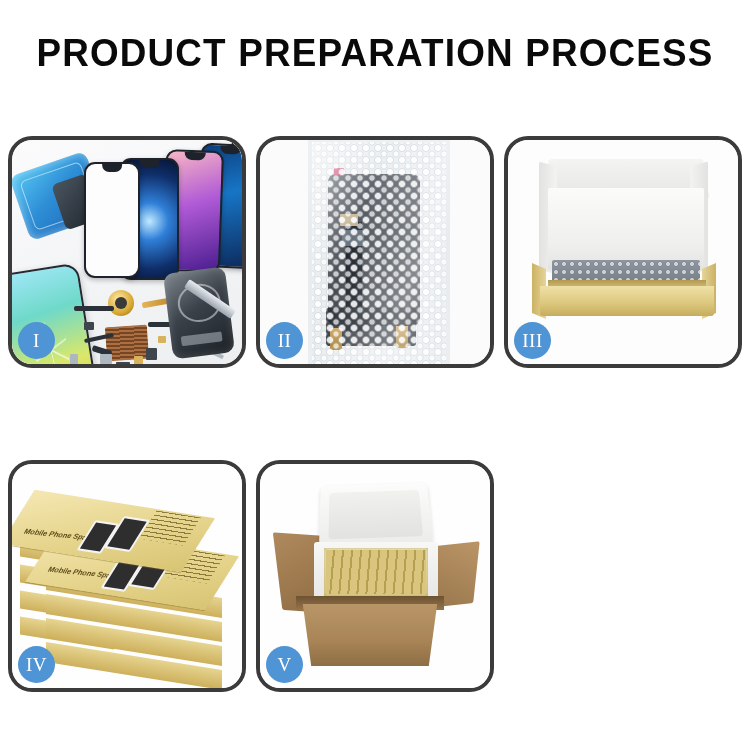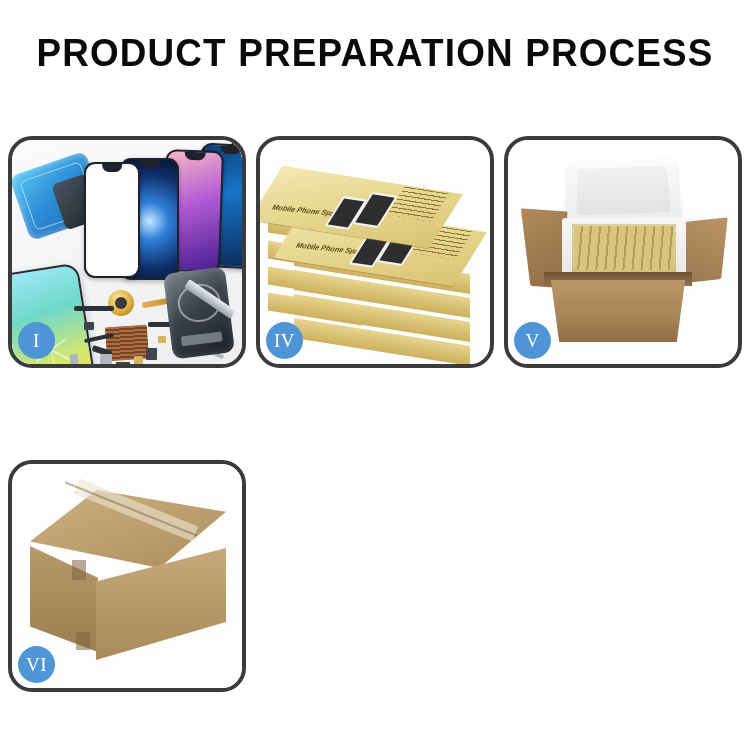--- a/index.html
+++ b/index.html
@@ -416,21 +416,53 @@
 
       <div class="backplate">
         <span class="coil"></span>
         <span class="bar"></span>
       </div>
       <div class="tweezer"></div>
     </div>
     <div class="badge">I</div>
   </div>
 
-
+  <div class="panel">
+    <div class="stage">
+      <div class="p2-bg"></div>
+      <div class="bagshadow"></div>
+      <div class="lcd"></div>
+      <div class="lcd-tape"></div>
+      <div class="lcd-conn"></div>
+      <div class="lcd-flex"></div>
+      <div class="lcd-bottom"></div>
+      <div class="gold-tab" style="left:70px; top:188px;"></div>
+      <div class="gold-tab" style="left:136px; top:186px;"></div>
+      <div class="pink-dot"></div>
+      <div class="bubble"></div>
+      <div class="bag-sheen"></div>
+    </div>
+    <div class="badge">II</div>
+  </div>
+
+  <div class="panel">
+    <div class="stage">
+      <div class="p3-bg"></div>
+      <div class="lid-back"></div>
+      <div class="lid-flapL"></div>
+      <div class="lid-flapR"></div>
+      <div class="lid-face"></div>
+      <div class="foam"></div>
+      <div class="tray-left"></div>
+      <div class="tray-right"></div>
+      <div class="tray-inner"></div>
+      <div class="tray-front"></div>
+    </div>
+    <div class="badge">III</div>
+  </div>
 
   <div class="panel">
     <div class="stage">
       <div class="p4-bg"></div>
       <div class="stack">
 
         <div class="sb-side" style="left:2px; top:58px; width:94px; height:18px; transform:skewY(9deg);"></div>
         <div class="sb-side" style="left:2px; top:84px; width:94px; height:18px; transform:skewY(9deg);"></div>
         <div class="sb-side" style="left:2px; top:110px; width:94px; height:18px; transform:skewY(9deg);"></div>
         <div class="sb-side" style="left:2px; top:136px; width:94px; height:18px; transform:skewY(9deg);"></div>
@@ -470,27 +502,14 @@
       <div class="foam-body"></div>
       <div class="foam-cavity">
         <span class="slats"></span>
       </div>
       <div class="c-rim"></div>
       <div class="c-front"></div>
     </div>
     <div class="badge">V</div>
   </div>
 
-  <div class="panel">
-    <div class="stage">
-      <div class="p6-bg"></div>
-      <div class="bx-top"></div>
-      <div class="bx-left"></div>
-      <div class="bx-right"></div>
-      <div class="bx-tape"></div>
-      <div class="bx-seam" style="left:48px; top:44px; width:142px; height:2px; transform:rotate(22deg);"></div>
-      <div class="bx-tab" style="left:60px; top:96px; width:14px; height:20px;"></div>
-      <div class="bx-tab" style="left:64px; top:168px; width:14px; height:18px;"></div>
-    </div>
-    <div class="badge">VI</div>
-  </div>
 
 </div>
 
 </body></html>

